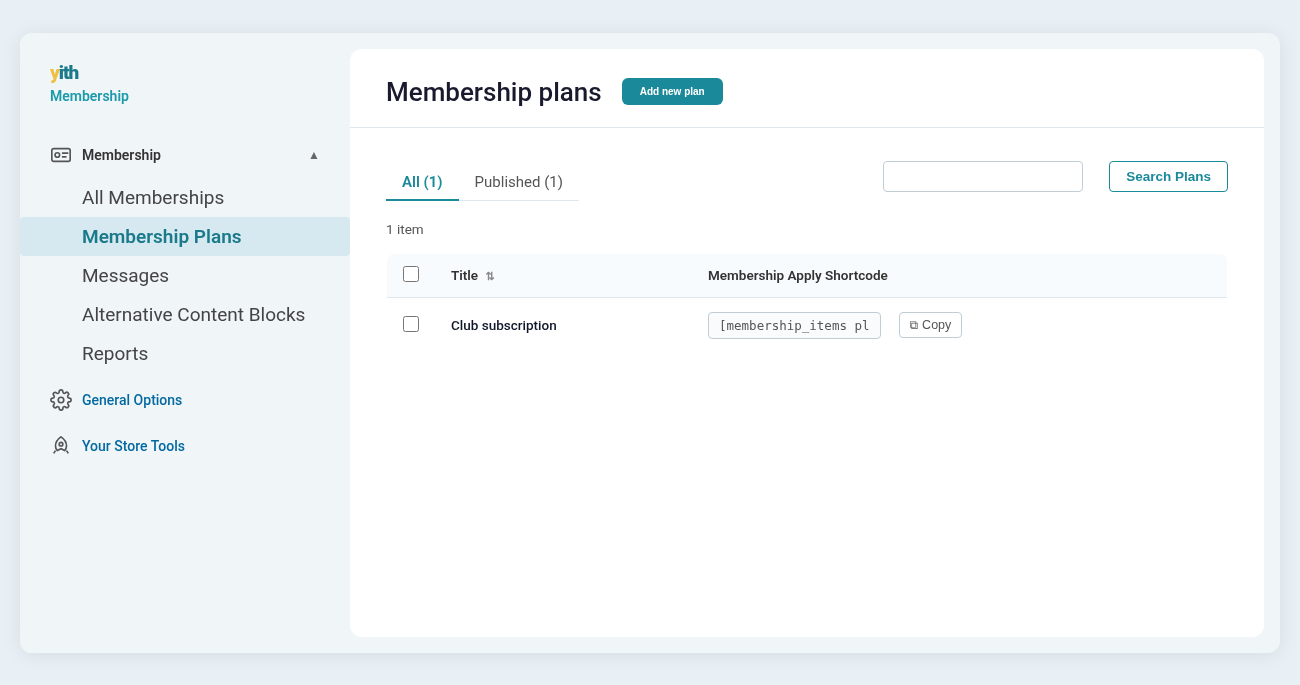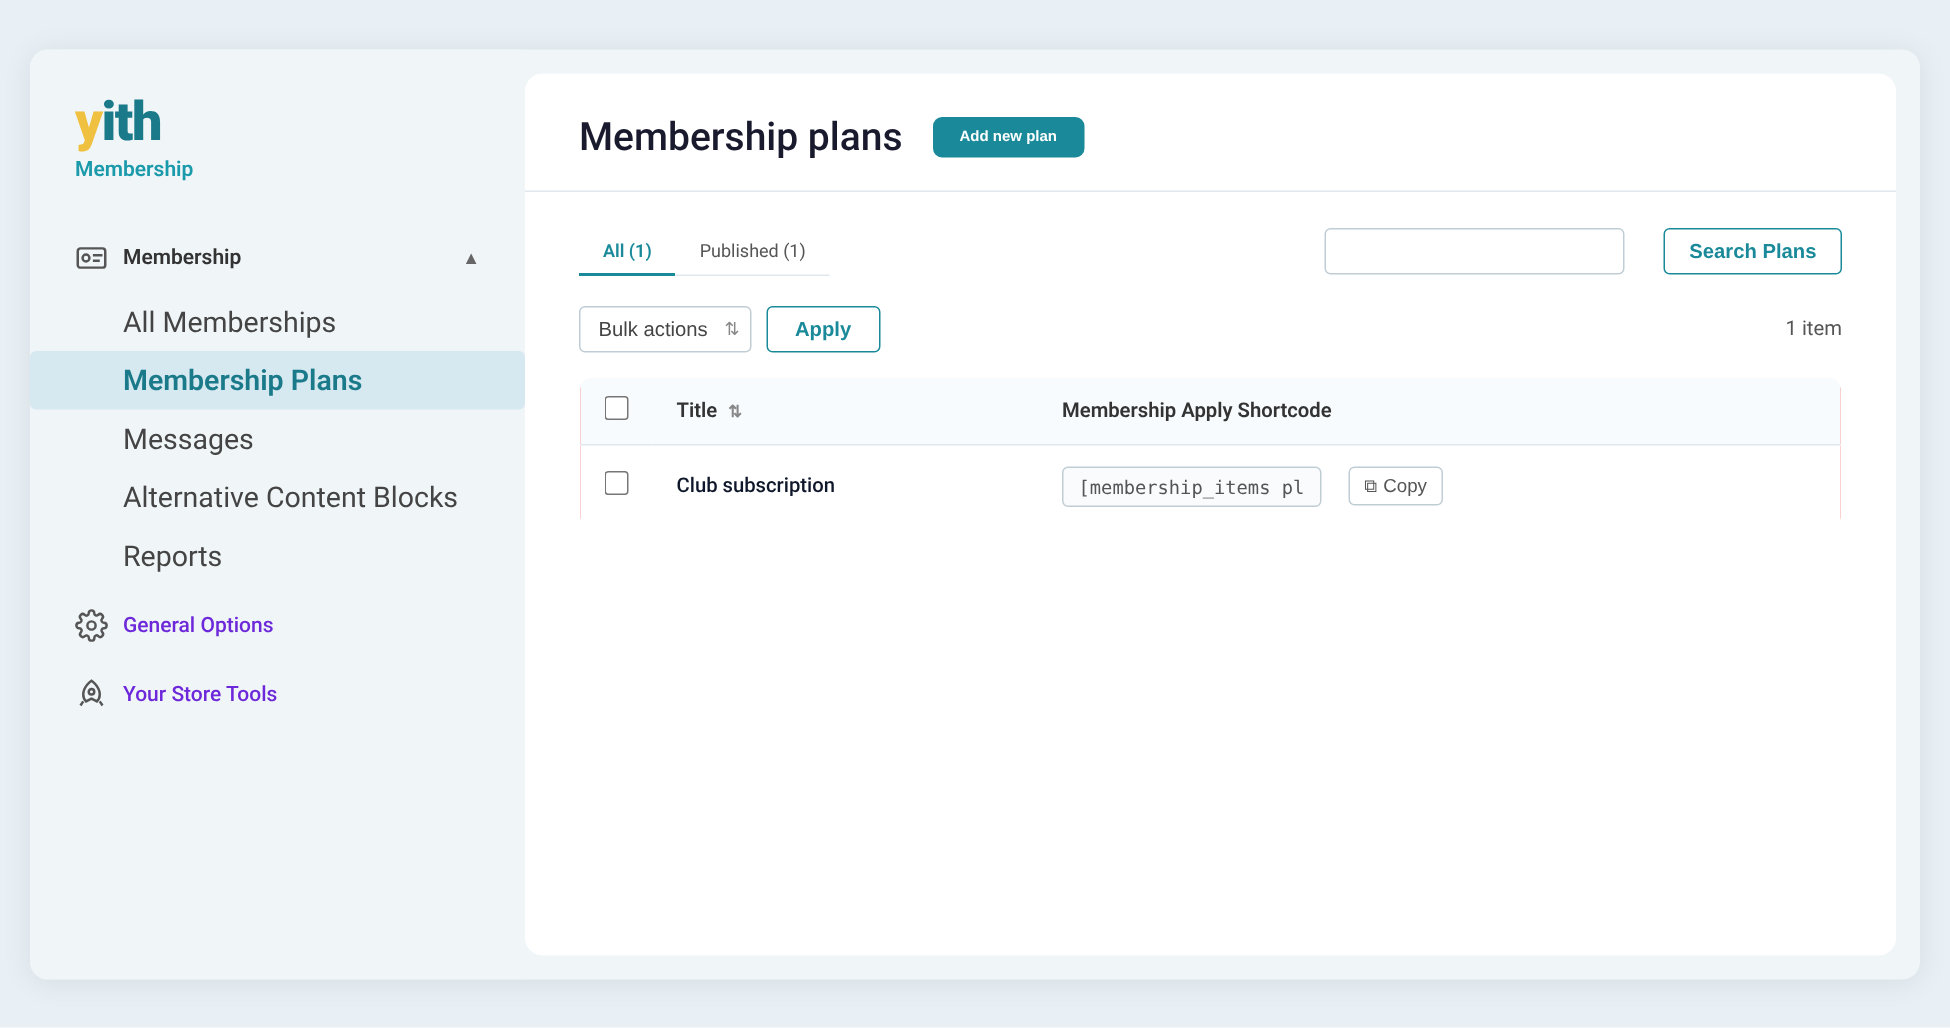--- a/index.html
+++ b/index.html
@@ -26,21 +26,21 @@
       min-width: 330px;
       background: #f0f5f8;
       padding: 30px 0 20px 0;
       display: flex;
       flex-direction: column;
     }
     .sidebar-logo-area {
       padding: 0 30px 20px 30px;
     }
     .logo-text {
-      font-size: 36px;
+      font-size: 19px;
       font-weight: 900;
       color: #1a7a8a;
       letter-spacing: -1px;
       line-height: 1;
     }
     .logo-text span {
       color: #f0c040;
     }
     .logo-subtitle {
       color: #1a9aaa;
@@ -96,21 +96,21 @@
       display: flex;
       align-items: center;
       padding: 10px 30px;
       gap: 10px;
       cursor: pointer;
       margin-top: 4px;
     }
     .sidebar-main-item-label {
       font-size: 14px;
       font-weight: 500;
-      color: #6d28d9;
+      color: #0369a1;
     }
 
     
     .main-content {
       flex: 1;
       background: #f7fbfd;
       border-radius: 12px;
       margin: 16px 16px 16px 0;
       padding: 0;
       overflow: hidden;
@@ -154,25 +154,26 @@
       margin-bottom: 20px;
     }
     .tabs {
       display: flex;
       gap: 0;
       border-bottom: 1px solid #e0e8ed;
       padding-bottom: 0;
     }
     .tab {
       padding: 8px 16px;
-      font-size: 12px;
+      font-size: 15px;
       color: #555;
       cursor: pointer;
       border-bottom: 2px solid transparent;
       margin-bottom: -1px;
+      margin-top: 13px;
     }
     .tab.active {
       color: #1a8a9a;
       border-bottom: 2px solid #1a8a9a;
       font-weight: 600;
     }
     .search-row {
       display: flex;
       gap: 26px;
       align-items: center;
@@ -398,26 +399,20 @@
           <div class="tab active">All (1)</div>
           <div class="tab">Published (1)</div>
         </div>
         <div class="search-row">
           <input type="text" class="search-input" placeholder="" style="">
           <button class="search-btn">Search Plans</button>
         </div>
       </div>
 
       <div class="bulk-actions-row">
-        <div class="bulk-actions-left">
-          <div class="bulk-select-wrapper">
-            <select class="bulk-select"><option>Bulk actions</option></select>
-          </div>
-          <button class="apply-btn">Apply</button>
-        </div>
         <div class="item-count">1 item</div>
       </div>
 
       <table class="plans-table">
         <thead>
           <tr>
             <th class="checkbox-col">
               <input type="checkbox" class="cb" style="">
             </th>
             <th>

